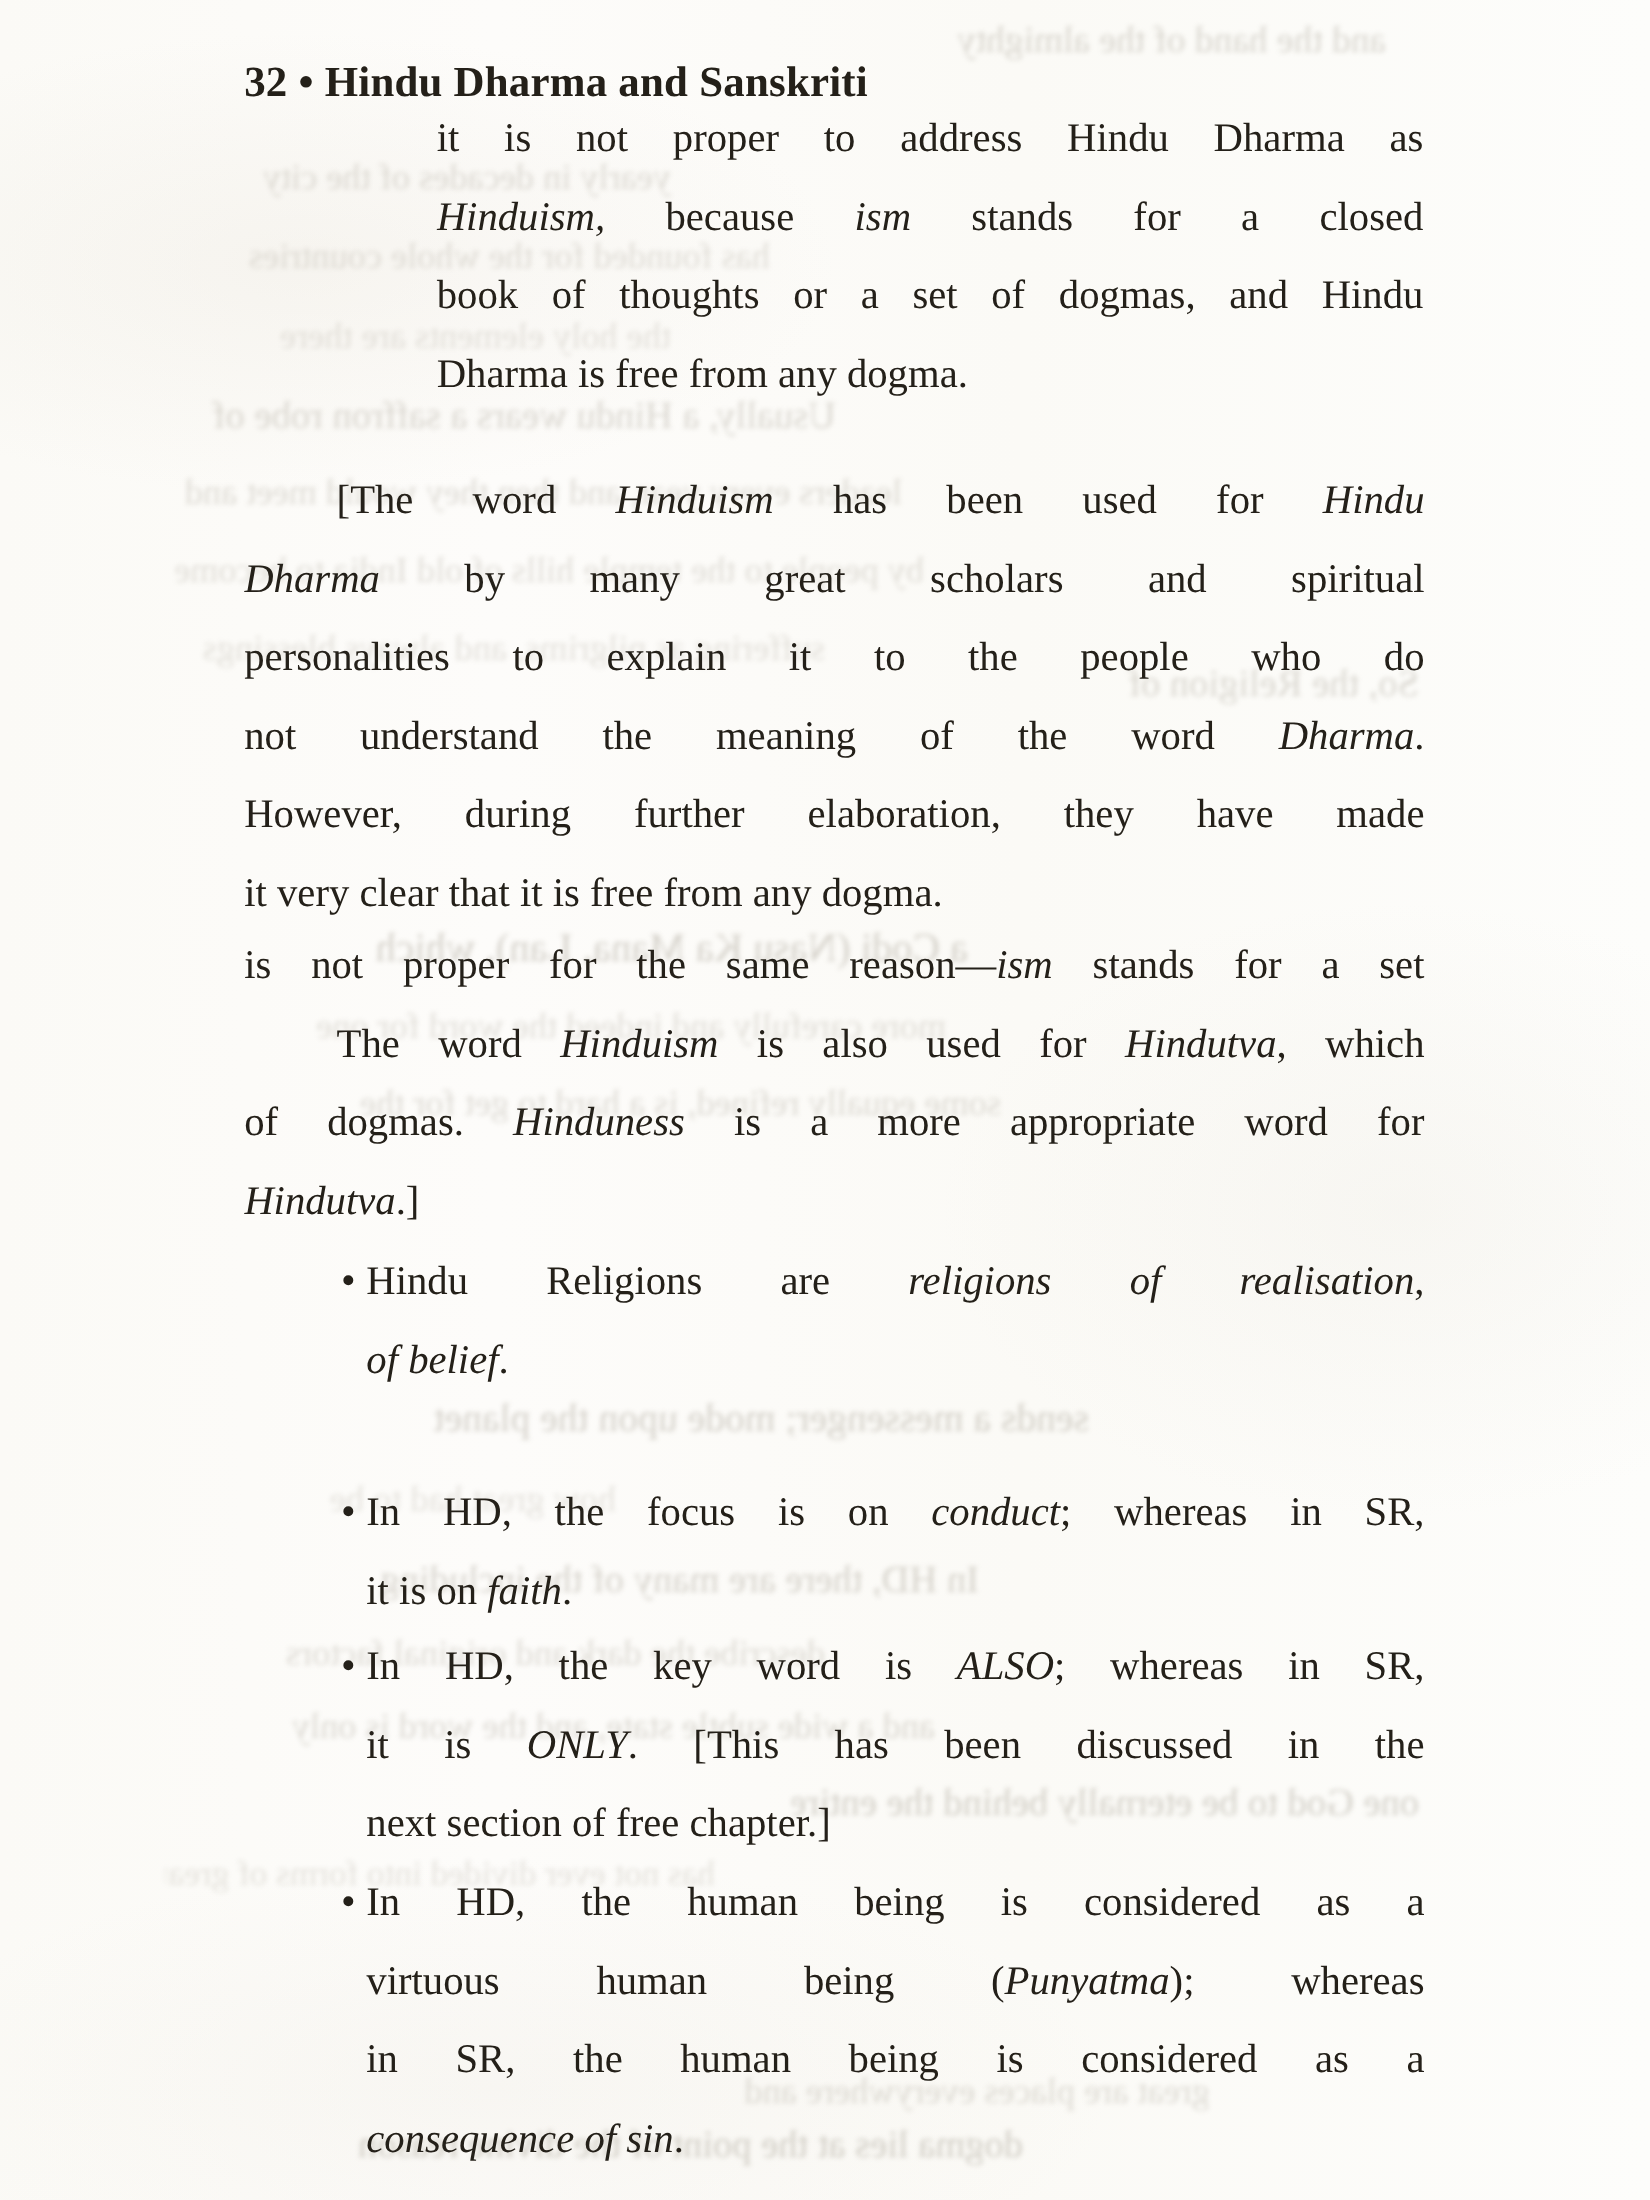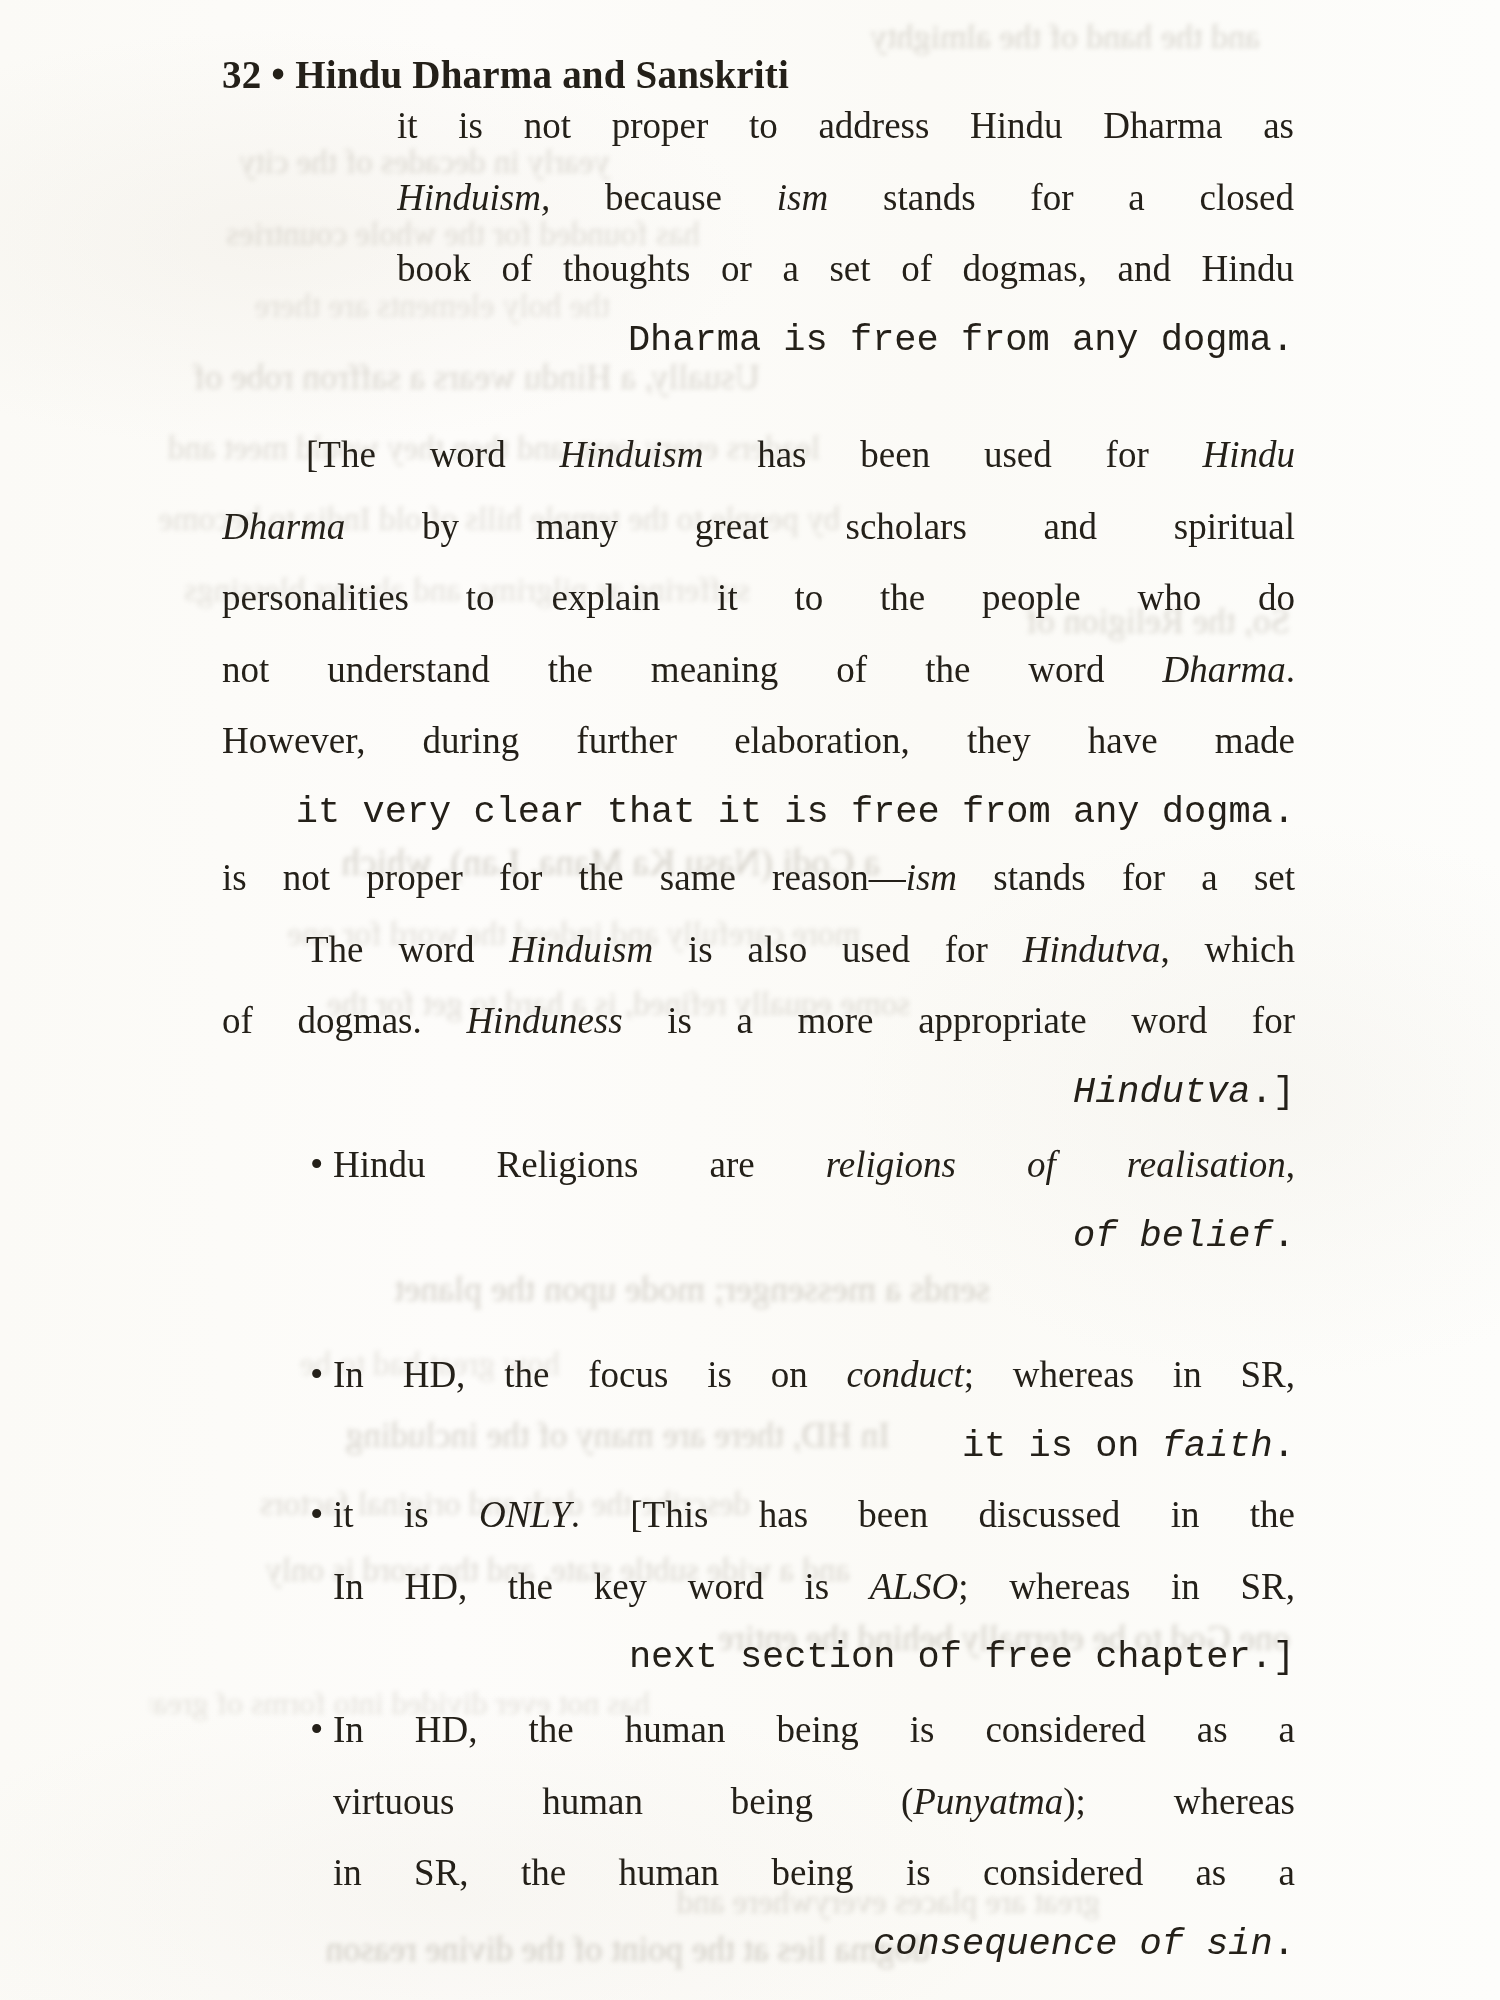--- a/index.html
+++ b/index.html
@@ -48,21 +48,21 @@
   .block { position: absolute; z-index: 2; }
 
   .tl {
     height: 71.5px;
     line-height: 71.5px;
     overflow: hidden;
     font-size: 37px;
     text-align: justify;
   }
   .tl.jl::after { content: ""; display: inline-block; width: 100%; height: 0; }
-  .tl.ll { text-align: right; font-family: Liberation Mono, monospace; }
+  .tl.ll { text-align: left; }
   .tl.ind { text-indent: 84px; }
   .it { font-style: italic; }
 
   #para-1 { top: 90px;  left: 397px; width: 897px; }
   #para-2 { top: 419px; left: 222px; width: 1073px; }
   #para-3 { top: 842px; left: 222px; width: 1073px; }
 
   .bullet { position: absolute; z-index: 2; left: 222px; width: 1073px; }
   #bullet-1 { top: 1129px; }
   #bullet-2 { top: 1339px; }
@@ -140,22 +140,22 @@
     <span class="marker">•</span>
     <div class="btext">
         <div class="tl jl"><span>In HD, the focus is on </span><span class="it">conduct</span><span>; whereas in SR,</span></div>
         <div class="tl ll"><span>it is on </span><span class="it">faith</span><span>.</span></div>
       </div>
   </div>
 
   <div id="bullet-3" class="bullet">
     <span class="marker">•</span>
     <div class="btext">
+        <div class="tl jl"><span>In HD, the key word is </span><span class="it">ALSO</span><span>; whereas in SR,</span></div>
         <div class="tl jl"><span>it is </span><span class="it">ONLY</span><span>. [This has been discussed in the</span></div>
-        <div class="tl jl"><span>In HD, the key word is </span><span class="it">ALSO</span><span>; whereas in SR,</span></div>
         <div class="tl ll"><span>next section of free chapter.]</span></div>
       </div>
   </div>
 
   <div id="bullet-4" class="bullet">
     <span class="marker">•</span>
     <div class="btext">
         <div class="tl jl"><span>In HD, the human being is considered as a</span></div>
         <div class="tl jl"><span>virtuous human being (</span><span class="it">Punyatma</span><span>); whereas</span></div>
         <div class="tl jl"><span>in SR, the human being is considered as a</span></div>

